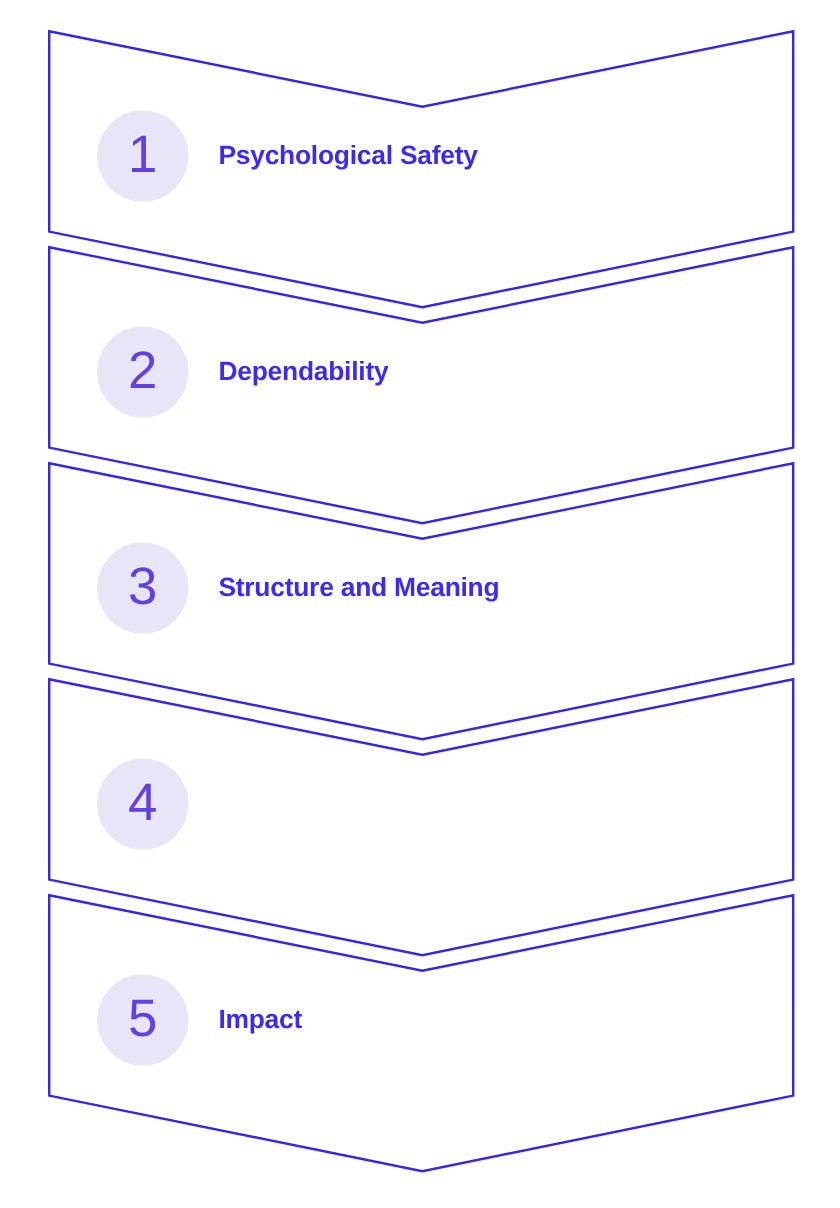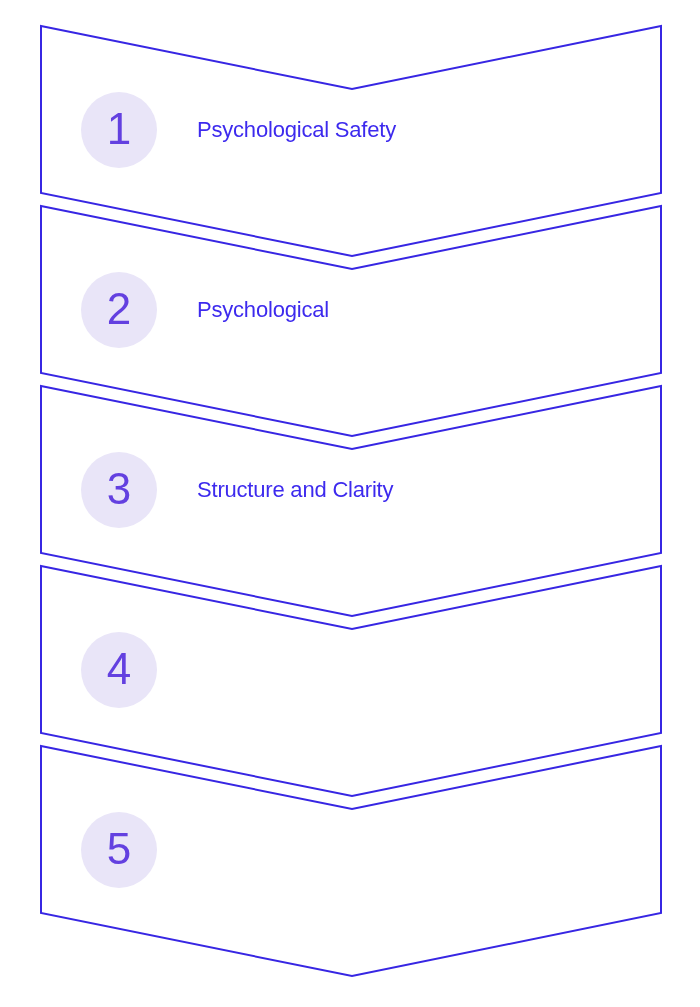--- a/index.html
+++ b/index.html
@@ -51,28 +51,28 @@
   }
   .step-number {
     color: var(--number-text, #6340E0);
     font-size: 44px;
     font-weight: 300;
     line-height: 1;
     padding-bottom: 3px;
   }
   .step-label {
     position: absolute;
-    left: 197px;
+    left: 182px;
     top: 0;
     height: 208px;
     display: flex;
     align-items: center;
     color: var(--label-text, #3D2AEE);
     font-size: 22px;
-    font-weight: 400;
+    font-weight: 700;
     letter-spacing: -0.2px;
     white-space: nowrap;
   }
 </style>
 </head>
 <body>
 
 <div class="canvas">
 
   <svg class="chevron-svg" width="700" height="1007" viewBox="0 0 700 1007" aria-hidden="true">
@@ -87,35 +87,36 @@
     <div class="step-circle">
       <span class="step-number">1</span>
     </div>
     <div class="step-label">Psychological Safety</div>
   </div>
 
   <div class="band band-2">
     <div class="step-circle">
       <span class="step-number">2</span>
     </div>
-    <div class="step-label">Psychological</div>
+    <div class="step-label">Dependability</div>
   </div>
 
   <div class="band band-3">
     <div class="step-circle">
       <span class="step-number">3</span>
     </div>
-    <div class="step-label">Structure and Clarity</div>
+    <div class="step-label">Structure and Meaning</div>
   </div>
 
   <div class="band band-4">
     <div class="step-circle">
       <span class="step-number">4</span>
     </div>
   </div>
 
   <div class="band band-5">
     <div class="step-circle">
       <span class="step-number">5</span>
     </div>
+    <div class="step-label">Impact</div>
   </div>
 
 </div>
 
 </body></html>

